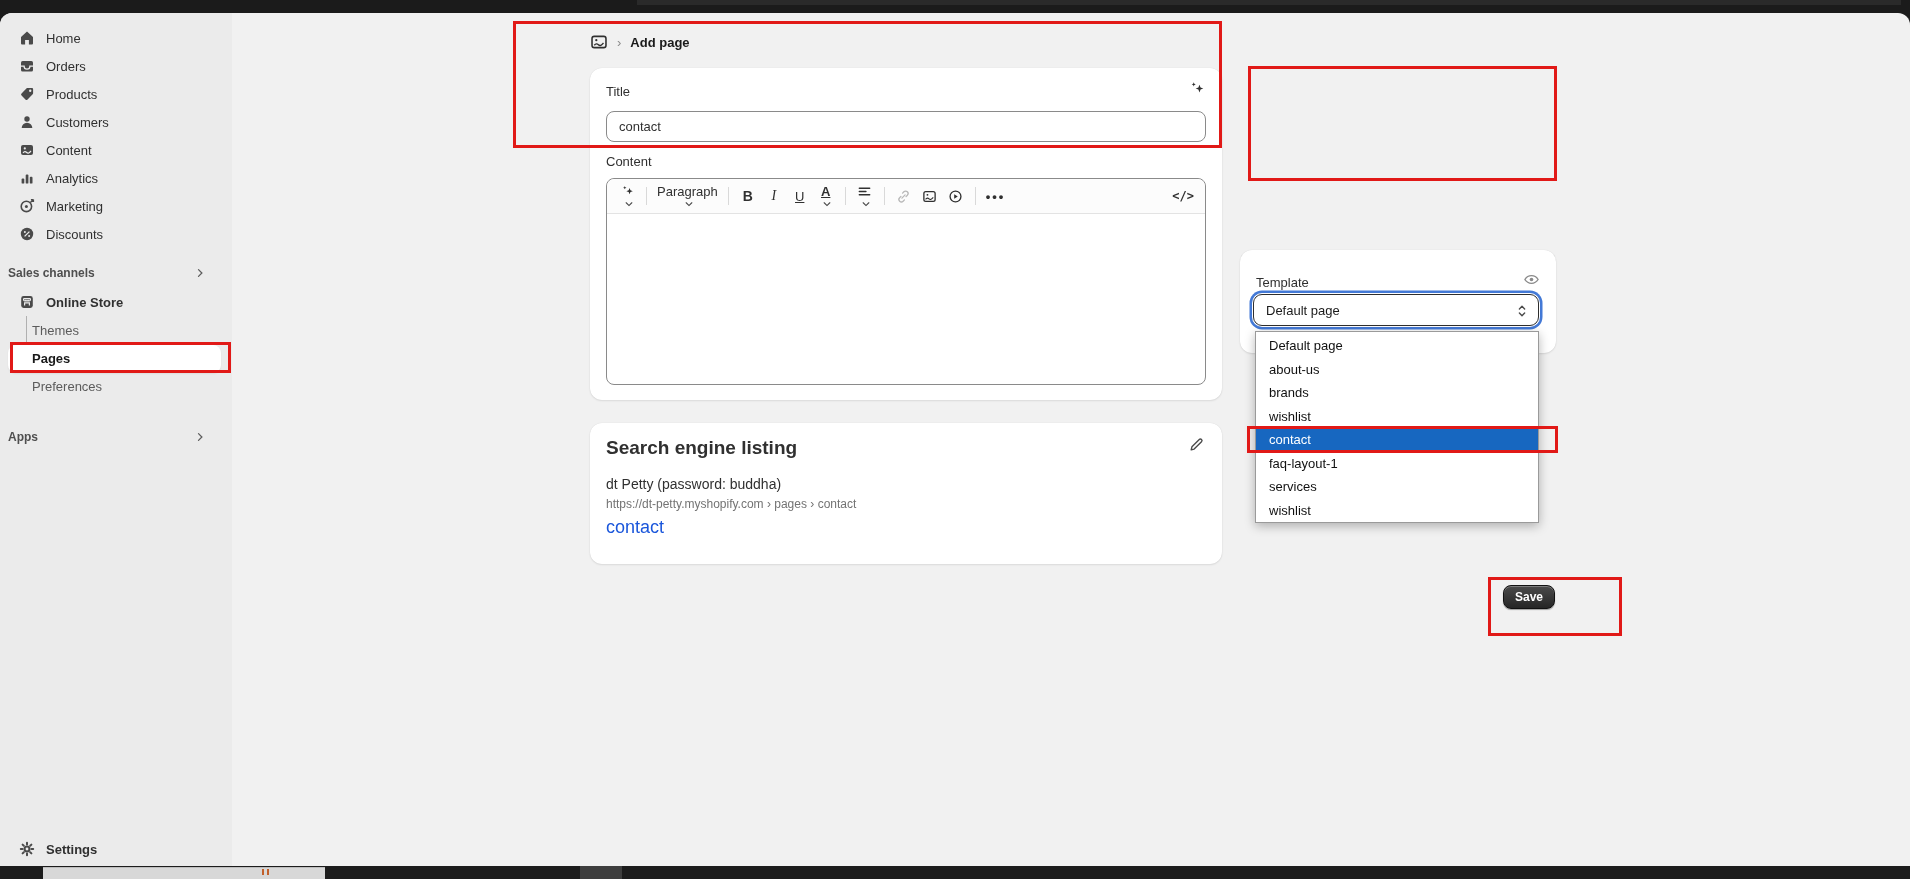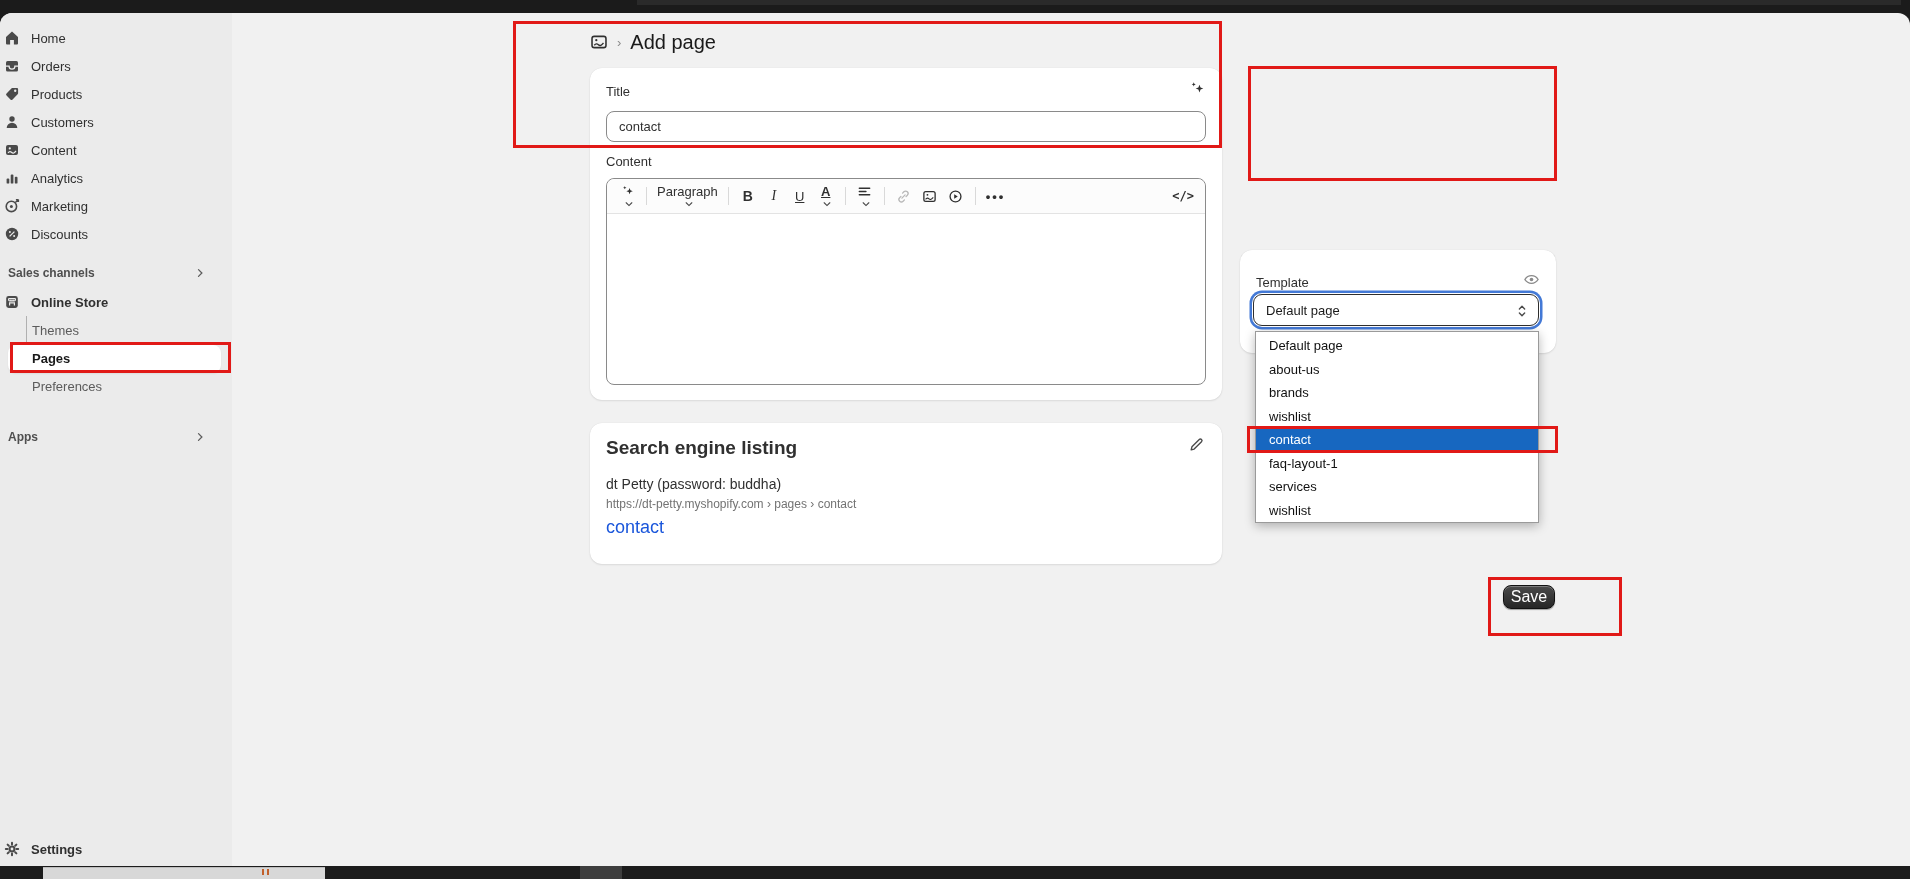--- a/index.html
+++ b/index.html
@@ -11,34 +11,34 @@
   .topbar { position:absolute; left:0; top:0; width:1910px; height:13px; background:#1b1b1b; }
   .topbar .tab-hint { position:absolute; left:637px; top:0; width:1264px; height:5px; background:#2a2a2a; }
   .frame { position:absolute; left:0; top:13px; width:1910px; height:853px; background:#f1f1f1; border-radius:12px 12px 0 0; }
   .bottombar { position:absolute; left:0; top:866px; width:1910px; height:13px; background:#1c1c1c; z-index:90; }
   .bottombar .seg-light { position:absolute; left:43px; top:1px; width:282px; height:12px; background:#d8d8d8; border-top:1px solid #bdbdbd; }
   .bottombar .seg-orange { position:absolute; left:262px; top:3px; width:7px; height:6px; background:transparent; border-left:2px solid #c2602b; border-right:2px solid #c2602b; }
   .bottombar .seg-gray { position:absolute; left:580px; top:0; width:42px; height:13px; background:#3e3e3e; }
 
   
   .sidebar { position:absolute; left:0; top:13px; width:232px; height:853px; background:#ebebeb; border-radius:12px 0 0 0; }
-  .nav-item { position:absolute; left:0; width:232px; height:28px; display:flex; align-items:center; gap:11px; padding-left:4px; font-size:13px; font-weight:500; color:#303030; cursor:pointer; }
+  .nav-item { position:absolute; left:0; width:232px; height:28px; display:flex; align-items:center; gap:11px; padding-left:19px; font-size:13px; font-weight:500; color:#303030; cursor:pointer; }
   .nav-item .ic { width:16px; height:16px; color:#4a4a4a; display:flex; align-items:center; justify-content:center; flex:0 0 16px; }
   .sec-label { position:absolute; left:0; width:232px; height:28px; display:flex; align-items:center; padding-left:8px; font-size:12px; font-weight:600; color:#4f4f4f; }
   .sec-label .chev { position:absolute; right:26px; color:#5c5c5c; width:12px; height:12px; }
   .sub-item { position:absolute; left:0; width:232px; height:28px; display:flex; align-items:center; padding-left:32px; font-size:13px; font-weight:500; color:#444; cursor:pointer; }
   .pill { position:absolute; left:8px; top:332px; width:213px; height:28px; background:#ffffff; border-radius:8px; box-shadow:0 1px 2px rgba(0,0,0,.06); }
   .tree-line { position:absolute; left:26px; top:303px; width:10px; height:42px; border-left:1.5px solid #b0b0b0; border-bottom:1.5px solid #b0b0b0; border-bottom-left-radius:7px; }
   .tree-arrow { position:absolute; left:33px; top:338px; width:0; height:0; border-left:5px solid #b0b0b0; border-top:4px solid transparent; border-bottom:4px solid transparent; }
 
   
   .page-header { position:absolute; left:590px; top:29px; height:26px; display:flex; align-items:center; gap:9px; }
   .page-header .crumb-ic { width:18px; height:18px; color:#303030; }
   .page-header .sep { color:#8a8a8a; font-size:13px; }
-  .page-title { font-size:20px; font-weight:400; color:#1a1a1a; }
+  .page-title { font-size:13px; font-weight:700; color:#1a1a1a; }
 
   
   .card { position:absolute; background:#fff; border-radius:12px; box-shadow:0 1px 2px rgba(0,0,0,.09), 0 0 1px rgba(0,0,0,.12); }
   .card-main { left:590px; top:68px; width:632px; height:332px; }
   .card-seo  { left:590px; top:423px; width:632px; height:141px; }
   .card-vis  { left:1240px; top:68px; width:316px; height:161px; }
   .card-tpl  { left:1240px; top:250px; width:316px; height:103px; }
 
   .field-label { font-size:13px; color:#303030; }
   .text-input { position:absolute; left:16px; width:600px; height:31px; border:1px solid #8a8a8a; border-radius:8px; padding:0 12px; font-size:13px; color:#303030; background:#fff; font-family:"Liberation Sans",sans-serif; }
@@ -78,21 +78,21 @@
   .tpl-title { position:absolute; left:16px; top:25px; font-size:13px; color:#303030; }
   .tpl-select { position:absolute; left:13px; top:44px; width:286px; height:32px; background:#fff; border:1px solid #2e2e2e; border-radius:9px; box-shadow:0 0 0 1px #fff, 0 0 0 3.5px #4379d6; display:flex; align-items:center; padding:0 12px; font-size:13px; color:#1a1a1a; cursor:pointer; }
   .tpl-select .updown { position:absolute; right:9px; top:8px; color:#4a4a4a; }
 
   
   .dropdown { position:absolute; left:1255px; top:331px; width:284px; height:192px; background:#fff; border:1px solid #9a9a9a; box-shadow:0 3px 10px rgba(0,0,0,.28); z-index:50; padding-top:2px; }
   .dd-item { height:23.5px; display:flex; align-items:center; padding-left:13px; font-size:13px; color:#111; cursor:pointer; }
   .dd-item.hl { background:#1767c0; color:#fff; }
 
   
-  .save-btn { position:absolute; left:1503px; top:585px; width:52px; height:24px; background:linear-gradient(180deg,#4a4a4a,#262626); border:1px solid #111; border-radius:8px; box-shadow:inset 0 1px 0 rgba(255,255,255,.28), 0 1px 1px rgba(0,0,0,.35); color:#fff; font-size:16px; font-weight:400; display:flex; align-items:center; justify-content:center; cursor:pointer; }
+  .save-btn { position:absolute; left:1503px; top:585px; width:52px; height:24px; background:linear-gradient(180deg,#4a4a4a,#262626); border:1px solid #111; border-radius:8px; box-shadow:inset 0 1px 0 rgba(255,255,255,.28), 0 1px 1px rgba(0,0,0,.35); color:#fff; font-size:12px; font-weight:700; display:flex; align-items:center; justify-content:center; cursor:pointer; }
 
   
   .ann { position:absolute; border:3px solid #e11917; z-index:100; pointer-events:none; }
   .ann-r1 { left:513px; top:21px;  width:709px; height:127px; }
   .ann-r2 { left:1248px; top:66px; width:309px; height:115px; }
   .ann-r3 { left:10px;  top:342px; width:221px; height:31px; }
   .ann-r4 { left:1247px; top:426px; width:311px; height:27px; }
   .ann-r5 { left:1488px; top:577px; width:134px; height:59px; }
 </style>
 </head>

